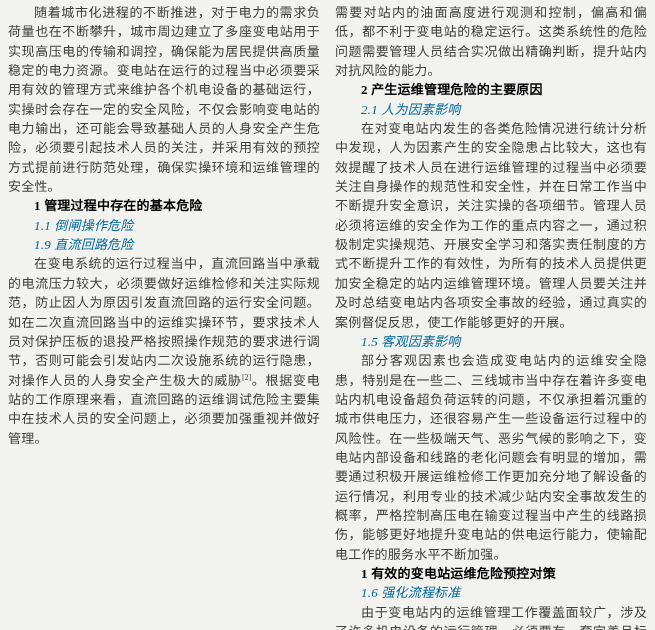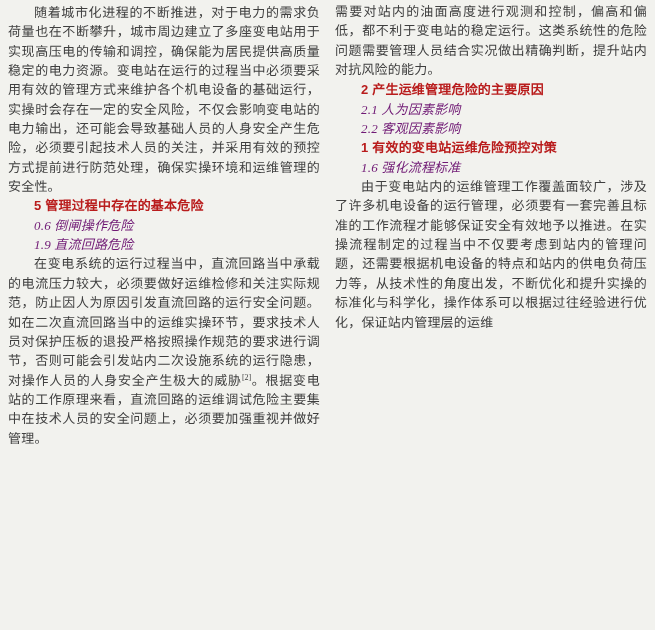--- a/index.html
+++ b/index.html
@@ -29,52 +29,54 @@
     font-size: 13px;
     line-height: 19.35px;
     color: #3f3f3f;
     letter-spacing: 0.2px;
   }
   .col-left  { left: 8px; }
   .col-right { left: 335px; }
 
   .block { margin: 0; padding: 0; }
   .p  { text-indent: 2em; }
-  .p.no-indent { text-indent: 0; font-family: Liberation Mono, monospace; }
+  .p.no-indent { text-indent: 0; }
   .h1 {
     text-indent: 2em;
     font-weight: 700;
-    color: #b91c1c;
-    font-family: Liberation Sans, sans-serif;
+    color: #000000;
+    font-family: Liberation Serif, serif;
   }
   .h2 {
     text-indent: 2em;
     font-style: italic;
-    color: #701a75;
+    color: #0369a1;
   }
   sup.cite {
     font-size: 8px;
     line-height: 0;
     vertical-align: super;
     letter-spacing: 0;
   }
 </style>
 </head>
 <body>
 
 <div class="page">
   <div class="column col-left">
       <div class="block p">随着城市化进程的不断推进，对于电力的需求负荷量也在不断攀升，城市周边建立了多座变电站用于实现高压电的传输和调控，确保能为居民提供高质量稳定的电力资源。变电站在运行的过程当中必须要采用有效的管理方式来维护各个机电设备的基础运行，实操时会存在一定的安全风险，不仅会影响变电站的电力输出，还可能会导致基础人员的人身安全产生危险，必须要引起技术人员的关注，并采用有效的预控方式提前进行防范处理，确保实操环境和运维管理的安全性。</div>
-      <div class="block h1">5 管理过程中存在的基本危险</div>
-      <div class="block h2">0.6 倒闸操作危险</div>
+      <div class="block h1">1 管理过程中存在的基本危险</div>
+      <div class="block h2">1.1 倒闸操作危险</div>
       <div class="block h2">1.9 直流回路危险</div>
       <div class="block p">在变电系统的运行过程当中，直流回路当中承载的电流压力较大，必须要做好运维检修和关注实际规范，防止因人为原因引发直流回路的运行安全问题。如在二次直流回路当中的运维实操环节，要求技术人员对保护压板的退投严格按照操作规范的要求进行调节，否则可能会引发站内二次设施系统的运行隐患，对操作人员的人身安全产生极大的威胁<sup class="cite">[2]</sup>。根据变电站的工作原理来看，直流回路的运维调试危险主要集中在技术人员的安全问题上，必须要加强重视并做好管理。</div>
     </div>
   <div class="column col-right">
       <div class="block p no-indent">需要对站内的油面高度进行观测和控制，偏高和偏低，都不利于变电站的稳定运行。这类系统性的危险问题需要管理人员结合实况做出精确判断，提升站内对抗风险的能力。</div>
       <div class="block h1">2 产生运维管理危险的主要原因</div>
       <div class="block h2">2.1 人为因素影响</div>
-      <div class="block h2">2.2 客观因素影响</div>
+      <div class="block p">在对变电站内发生的各类危险情况进行统计分析中发现，人为因素产生的安全隐患占比较大，这也有效提醒了技术人员在进行运维管理的过程当中必须要关注自身操作的规范性和安全性，并在日常工作当中不断提升安全意识，关注实操的各项细节。管理人员必须将运维的安全作为工作的重点内容之一，通过积极制定实操规范、开展安全学习和落实责任制度的方式不断提升工作的有效性，为所有的技术人员提供更加安全稳定的站内运维管理环境。管理人员要关注并及时总结变电站内各项安全事故的经验，通过真实的案例督促反思，使工作能够更好的开展。</div>
+      <div class="block h2">1.5 客观因素影响</div>
+      <div class="block p">部分客观因素也会造成变电站内的运维安全隐患，特别是在一些二、三线城市当中存在着许多变电站内机电设备超负荷运转的问题，不仅承担着沉重的城市供电压力，还很容易产生一些设备运行过程中的风险性。在一些极端天气、恶劣气候的影响之下，变电站内部设备和线路的老化问题会有明显的增加，需要通过积极开展运维检修工作更加充分地了解设备的运行情况，利用专业的技术减少站内安全事故发生的概率，严格控制高压电在输变过程当中产生的线路损伤，能够更好地提升变电站的供电运行能力，使输配电工作的服务水平不断加强。</div>
       <div class="block h1">1 有效的变电站运维危险预控对策</div>
       <div class="block h2">1.6 强化流程标准</div>
       <div class="block p">由于变电站内的运维管理工作覆盖面较广，涉及了许多机电设备的运行管理，必须要有一套完善且标准的工作流程才能够保证安全有效地予以推进。在实操流程制定的过程当中不仅要考虑到站内的管理问题，还需要根据机电设备的特点和站内的供电负荷压力等，从技术性的角度出发，不断优化和提升实操的标准化与科学化，操作体系可以根据过往经验进行优化，保证站内管理层的运维</div>
     </div>
 </div>
 
 </body></html>

